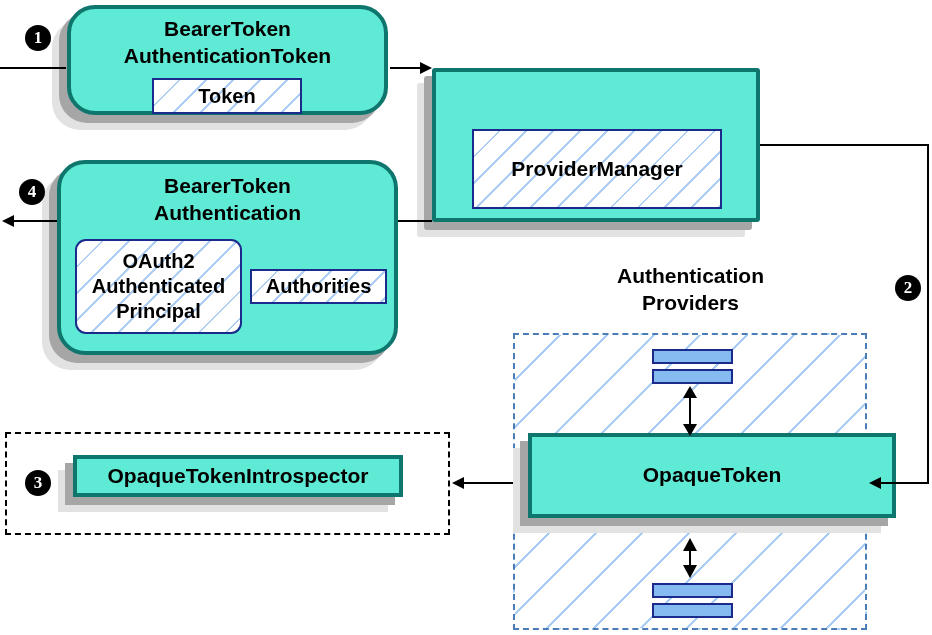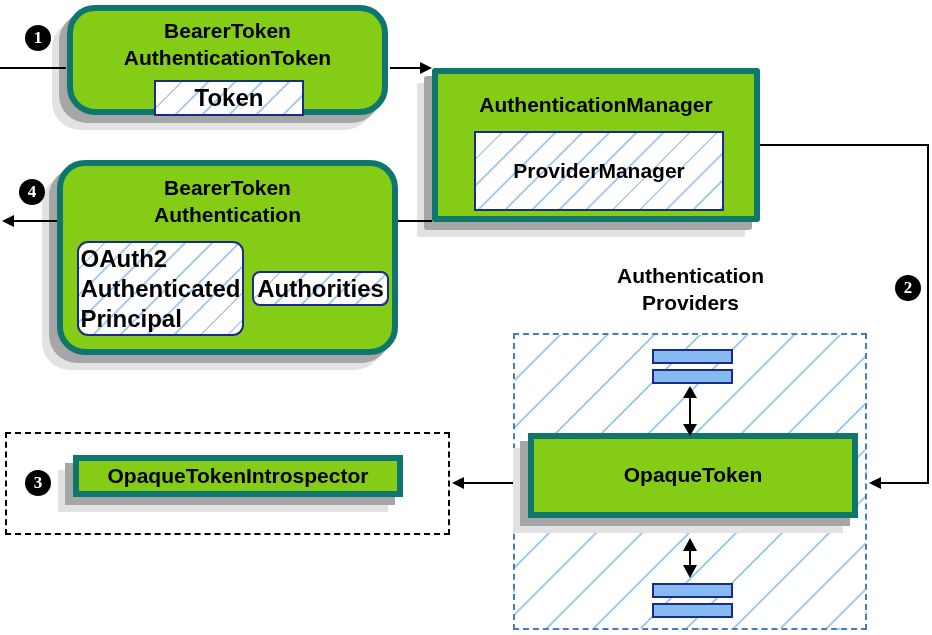--- a/index.html
+++ b/index.html
@@ -3,62 +3,62 @@
 <meta charset="utf-8">
 <style>
   html,body{margin:0;padding:0;background:#fff;}
   #canvas{
     position:relative;width:932px;height:635px;background:#ffffff;overflow:hidden;
     font-family:"Liberation Sans",sans-serif;font-weight:bold;color:#000;
   }
   .abs{position:absolute;box-sizing:border-box;}
   
   .node{
-    background:#84cc16;border:6px solid #0f766e;
+    background:#5eead4;border:4px solid #0f766e;
     box-shadow:-8px 8px 0 0 #A6A6A6,-15px 15px 0 0 #E2E2E2;
   }
   .rounded{border-radius:28px;}
   
   .hatch{
     background-color:#ffffff;
     background-image:repeating-linear-gradient(135deg,transparent 0 17px,#AECDF4 17px 19px);
     border:2px solid #1A2B8C;
   }
   
   .dashed-blue{
     border:2px dashed #4A7CB8;
     background-color:#ffffff;
     background-image:repeating-linear-gradient(135deg,transparent 0 31px,#A9CCF4 31px 33px);
   }
   .dashed-black{border:2px dashed #000;background:transparent;}
   .bar{background:#85BBF0;border:2px solid #1A2B8C;}
   .ctr{display:flex;align-items:center;justify-content:center;text-align:center;}
   .title{font-size:21px;line-height:1.28;text-align:center;}
-  .label20{font-size:24px;line-height:1.25;text-align:left;}
+  .label20{font-size:20px;line-height:1.25;text-align:center;}
   .badge{
     width:26px;height:26px;border-radius:50%;background:#000;
     display:flex;align-items:center;justify-content:center;
     color:#fff;font-family:"Liberation Serif",serif;font-size:17px;font-weight:bold;
   }
   svg.overlay{position:absolute;left:0;top:0;pointer-events:none;}
   svg .ln{stroke:#000;stroke-width:2;fill:none;}
   svg .hd{fill:#000;stroke:none;}
 </style>
 </head>
 <body>
 
 <div id="canvas">
 
   <div class="abs dashed-blue" style="left:513px;top:333px;width:354px;height:297px;">
     <div class="abs bar" style="left:137px;top:14px;width:81px;height:15px;"></div>
     <div class="abs bar" style="left:137px;top:34px;width:81px;height:15px;"></div>
     <div class="abs bar" style="left:137px;top:248px;width:81px;height:15px;"></div>
     <div class="abs bar" style="left:137px;top:268px;width:81px;height:15px;"></div>
 
-    <div class="abs node ctr" style="left:13px;top:98px;width:330px;height:85px;">
+    <div class="abs node ctr" style="left:13px;top:98px;width:368px;height:85px;">
       <div class="title">
         <div>OpaqueToken</div>
       </div>
     </div>
   </div>
 
   <div class="abs title" style="left:568px;top:263px;width:245px;">
     <div>Authentication</div>
     <div>Providers</div>
   </div>
@@ -73,39 +73,38 @@
     <div class="title" style="margin-top:7px;">
       <div>BearerToken</div>
       <div>AuthenticationToken</div>
     </div>
     <div class="abs hatch ctr" style="left:81px;top:69px;width:150px;height:36px;">
       <span class="label20">Token</span>
     </div>
   </div>
 
   <div class="abs node" style="left:432px;top:68px;width:328px;height:154px;border-radius:3px;">
-    <div class="title" style="margin-top:18px;">AuthenticationManager</div>
     <div class="abs hatch ctr" style="left:36px;top:57px;width:250px;height:80px;">
       <span class="title">ProviderManager</span>
     </div>
   </div>
 
   <div class="abs node rounded" style="left:57px;top:160px;width:341px;height:195px;">
     <div class="title" style="margin-top:9px;">
       <div>BearerToken</div>
       <div>Authentication</div>
     </div>
     <div class="abs hatch ctr" style="left:14px;top:75px;width:167px;height:95px;border-radius:11px;">
       <div class="label20">
         <div>OAuth2</div>
         <div>Authenticated</div>
         <div>Principal</div>
       </div>
     </div>
-    <div class="abs hatch ctr" style="left:189px;top:105px;width:137px;height:35px;border-radius:8px;">
+    <div class="abs hatch ctr" style="left:189px;top:105px;width:137px;height:35px;">
       <span class="label20">Authorities</span>
     </div>
   </div>
 
   <div class="abs badge" style="left:25px;top:25px;">
       <span>1</span>
     </div>
   <div class="abs badge" style="left:895px;top:275px;">
       <span>2</span>
     </div>

